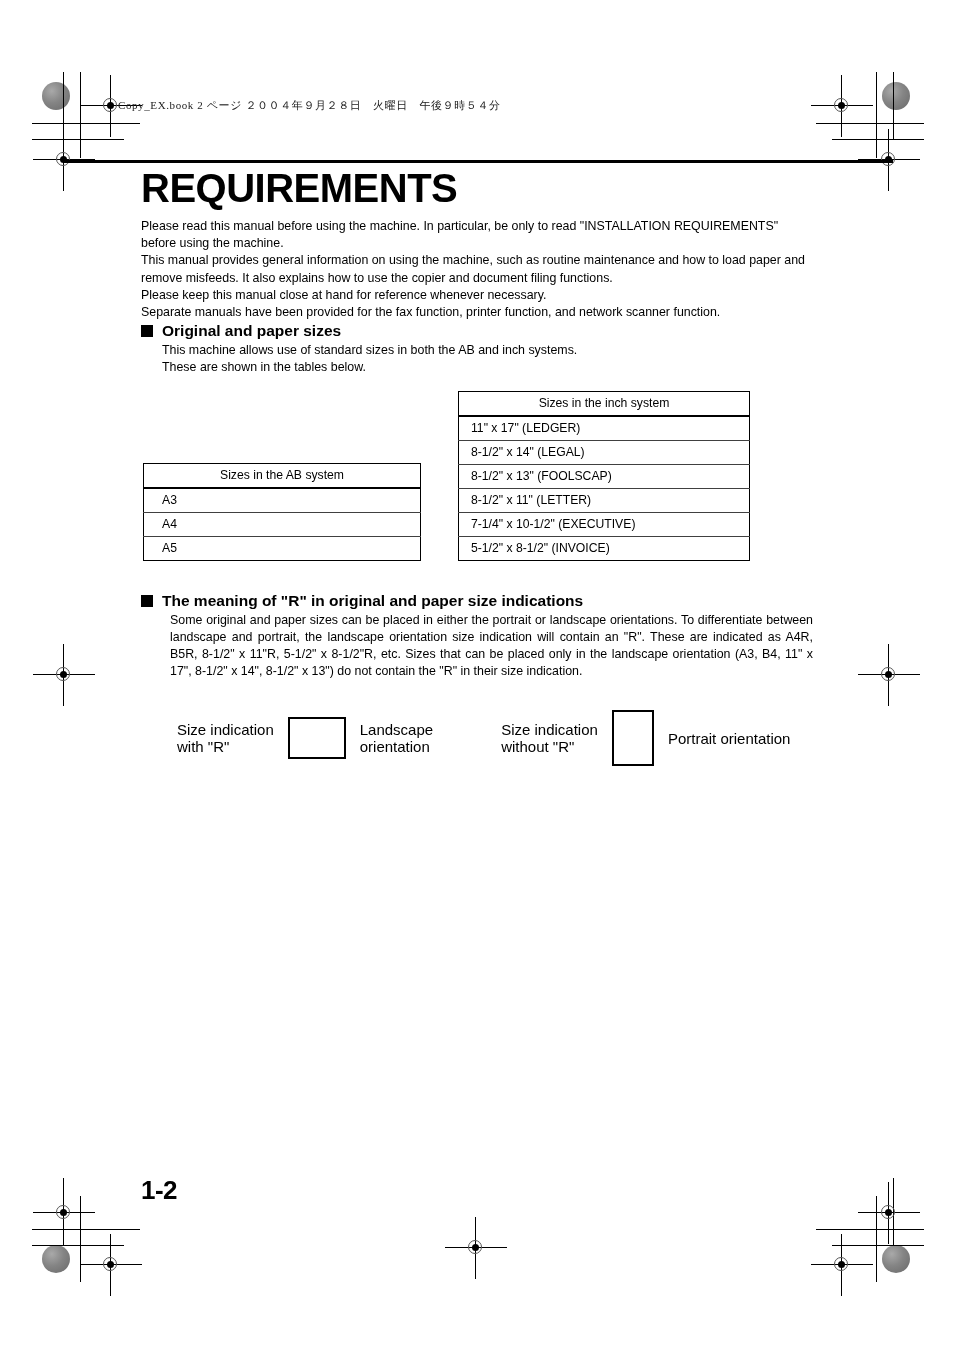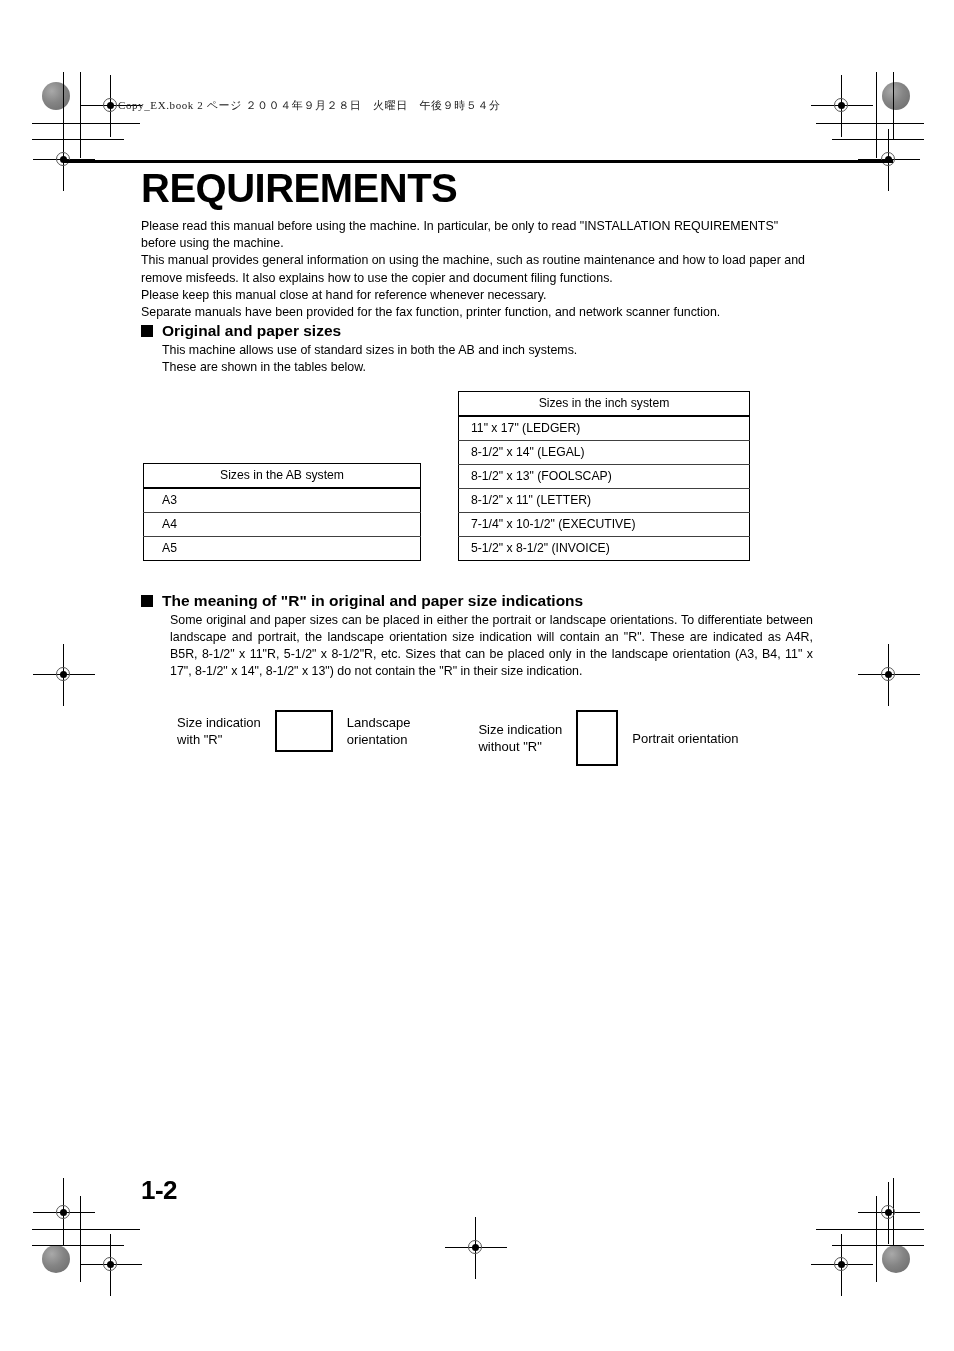--- a/index.html
+++ b/index.html
@@ -168,22 +168,22 @@
   }
   table.ab-table { width: 278px; }
   table.inch-table { width: 292px; }
   table.inch-table td { padding-left: 12px; }
 
   
   .orient-row {
     margin-top: 30px;
     margin-left: 36px;
     display: flex;
-    align-items: flex-start;
-    font-size: 13px;
+    align-items: center;
+    font-size: 15px;
     line-height: 17px;
   }
   .orient-group {
     display: flex;
     align-items: center;
   }
   .orient-label {
     white-space: nowrap;
   }
   .orient-label.two-line { line-height: 17px; }

